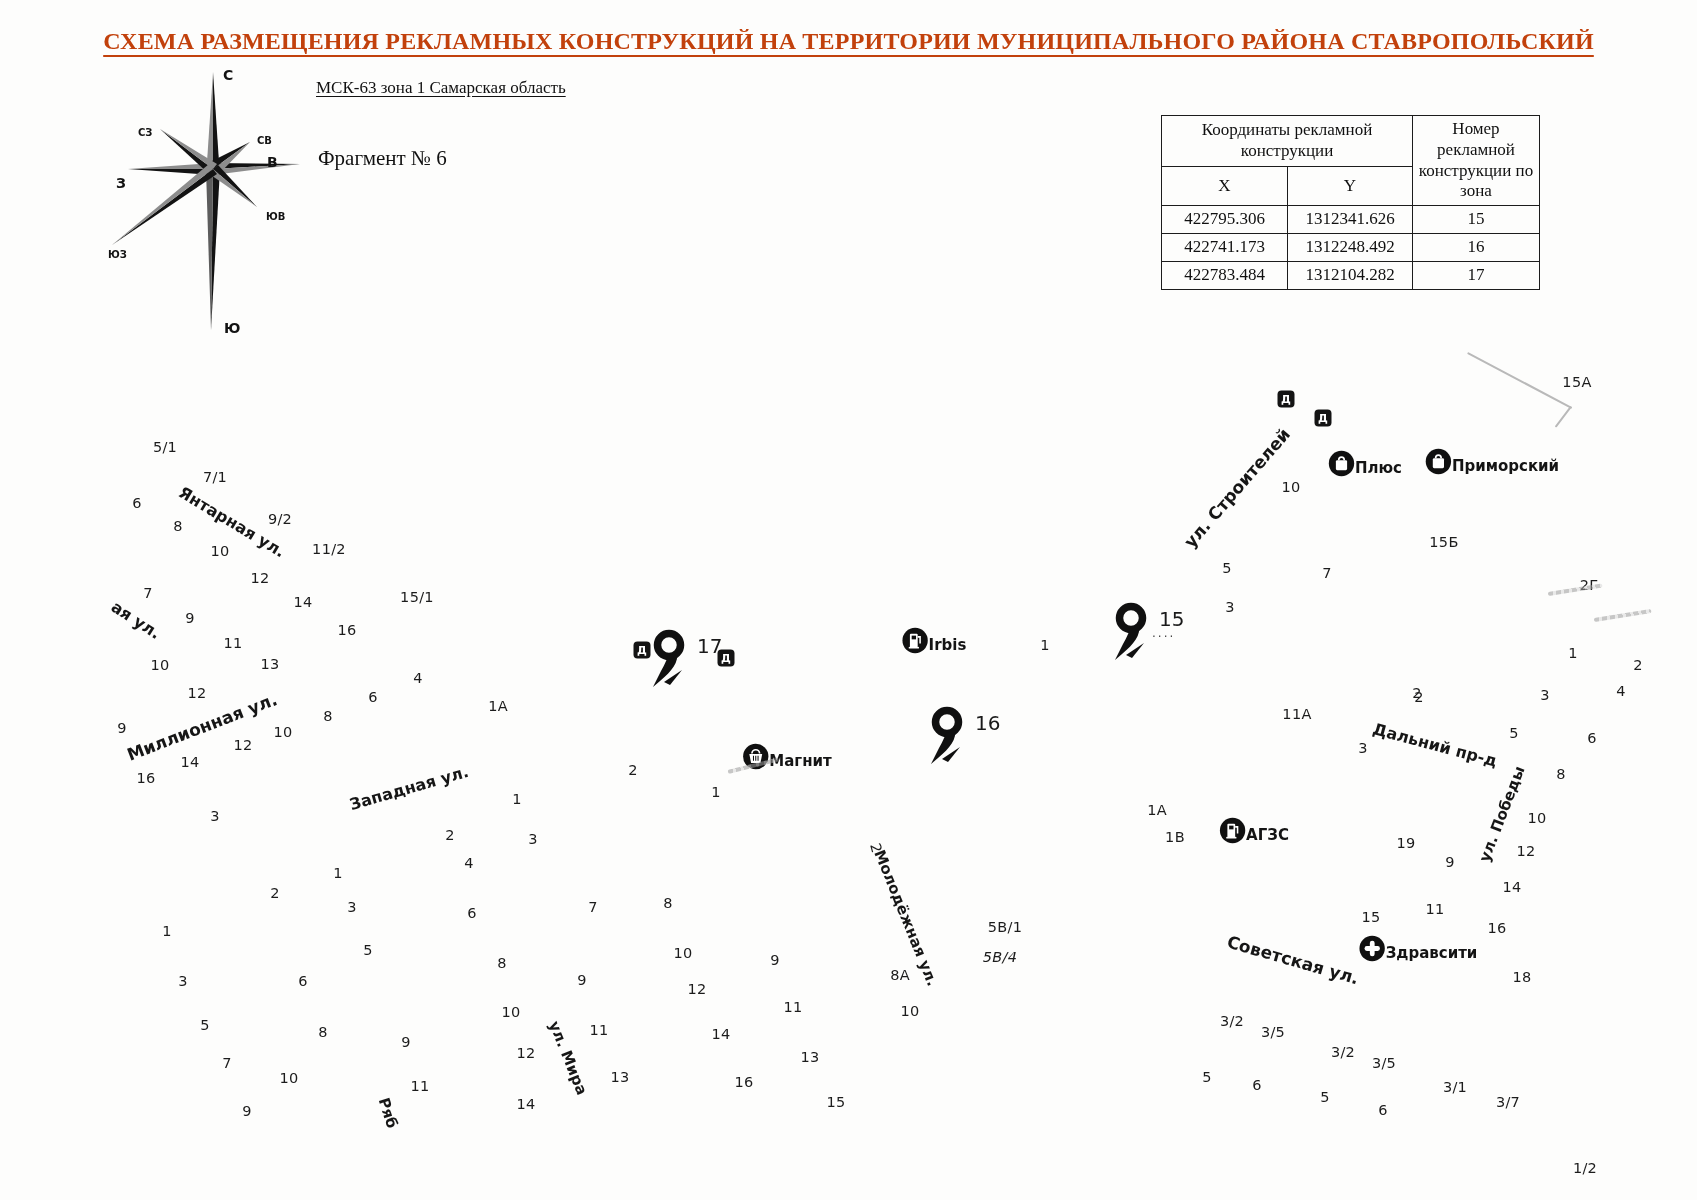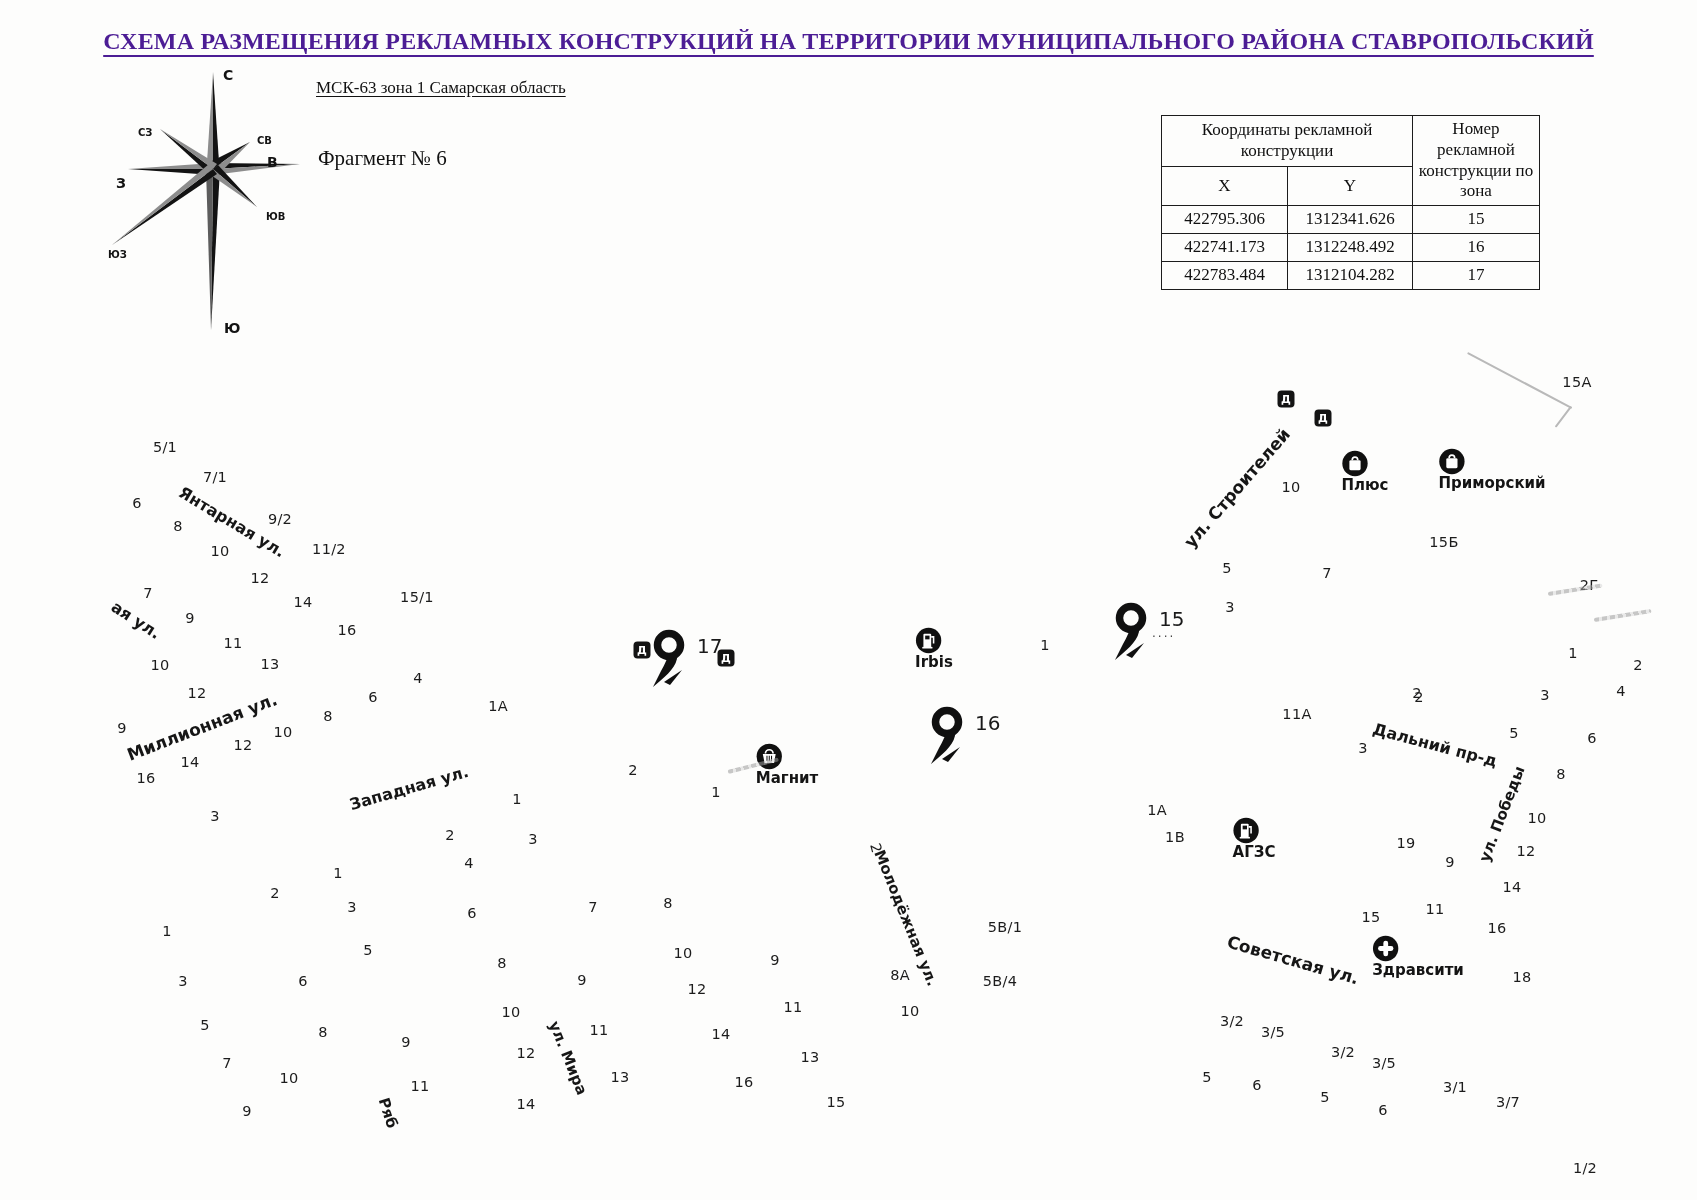--- a/index.html
+++ b/index.html
@@ -5,21 +5,21 @@
   html,body{margin:0;padding:0;}
   body{
     width:1697px;height:1200px;position:relative;overflow:hidden;
     background:#fdfdfc;color:#141414;
     font-family:"DejaVu Sans",sans-serif;
   }
   
   .title{
     position:absolute;left:0;right:0;top:28px;text-align:center;
     font-family:"Liberation Serif",serif;font-weight:bold;font-size:24px;
-    color:#4c1d95;text-decoration:underline;text-underline-offset:6px;
+    color:#c2410c;text-decoration:underline;text-underline-offset:6px;
     text-decoration-thickness:2.2px;letter-spacing:.2px;white-space:nowrap;
   }
   .subtitle{
     position:absolute;left:316px;top:78px;
     font-family:"Liberation Serif",serif;font-size:17px;color:#111;
     text-decoration:underline;text-underline-offset:3px;
   }
   .fragment{
     position:absolute;left:318px;top:146px;
     font-family:"Liberation Serif",serif;font-size:21px;color:#111;
@@ -43,21 +43,21 @@
   
   #map-layer{position:absolute;left:0;top:0;width:1697px;height:1200px;}
   .hnum{
     position:absolute;transform:translate(-50%,-50%);
     font-size:14.5px;color:#1c1c1c;white-space:nowrap;letter-spacing:.3px;
   }
   .street{
     position:absolute;font-weight:bold;color:#161616;white-space:nowrap;
   }
   .poi{
-    position:absolute;display:flex;flex-direction:column;align-items:flex-start;
+    position:absolute;display:flex;flex-direction:row;align-items:flex-end;
     transform:translateX(-50%);width:max-content;
   }
   .poi-label{font-size:15px;font-weight:bold;color:#141414;margin-top:-1px;white-space:nowrap;}
   .pin{position:absolute;width:46px;height:62px;}
   .pin .pin-num{
     position:absolute;left:52px;top:5px;font-size:20px;color:#1a1a1a;
   }
   .mini{
     position:absolute;transform:translate(-50%,-50%);
     width:17px;height:17px;border-radius:4px;background:#141414;
@@ -204,21 +204,21 @@
     <div class="hnum" style="left: 205px; top: 1025px;">5</div>
     <div class="hnum" style="left: 227px; top: 1063px;">7</div>
     <div class="hnum" style="left: 289px; top: 1078px;">10</div>
     <div class="hnum" style="left: 247px; top: 1111px;">9</div>
     <div class="hnum" style="left: 323px; top: 1032px;">8</div>
     <div class="hnum" style="left: 406px; top: 1042px;">9</div>
     <div class="hnum" style="left: 420px; top: 1086px;">11</div>
     <div class="hnum" style="left: 900px; top: 975px;">8А</div>
     <div class="hnum" style="left: 910px; top: 1011px;">10</div>
     <div class="hnum" style="left: 1005px; top: 927px;">5В/1</div>
-    <div class="hnum" style="left: 1000px; top: 981px;">5В/4</div>
+    <div class="hnum" style="left: 1000px; top: 957px; font-style: italic;">5В/4</div>
     <div class="hnum" style="left: 716px; top: 792px;">1</div>
     <div class="hnum" style="left: 876px; top: 848px; transform: translate(-50%, -50%) rotate(75deg);">2</div>
     <div class="hnum" style="left: 1045px; top: 645px;">1</div>
     <div class="hnum" style="left: 1297px; top: 714px;">11А</div>
     <div class="hnum" style="left: 1417px; top: 693px;">2</div>
     <div class="hnum" style="left: 1545px; top: 695px;">3</div>
     <div class="hnum" style="left: 1363px; top: 748px;">3</div>
     <div class="hnum" style="left: 1514px; top: 733px;">5</div>
     <div class="hnum" style="left: 1592px; top: 738px;">6</div>
     <div class="hnum" style="left: 1561px; top: 774px;">8</div>

